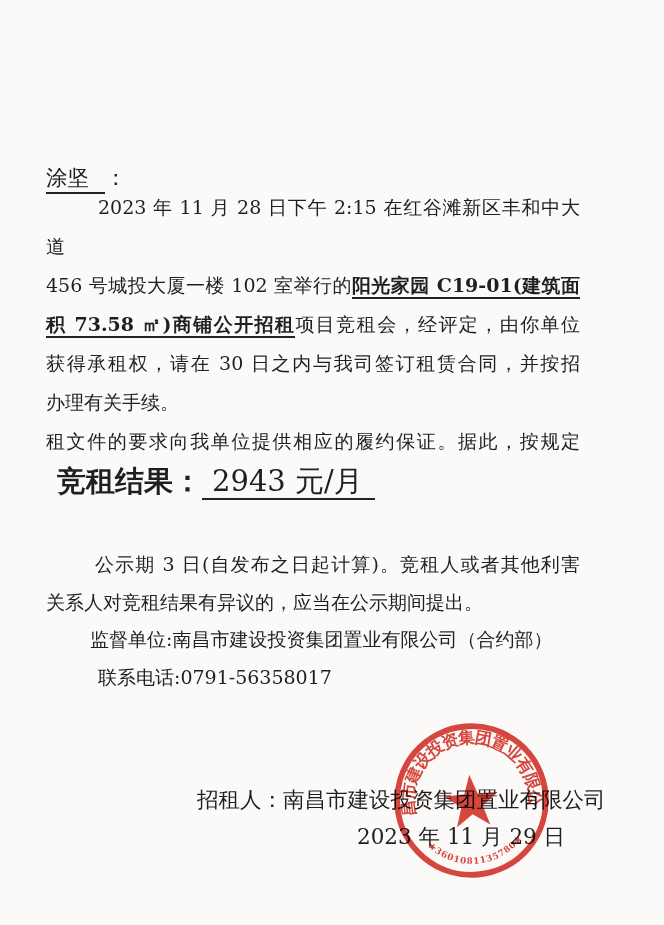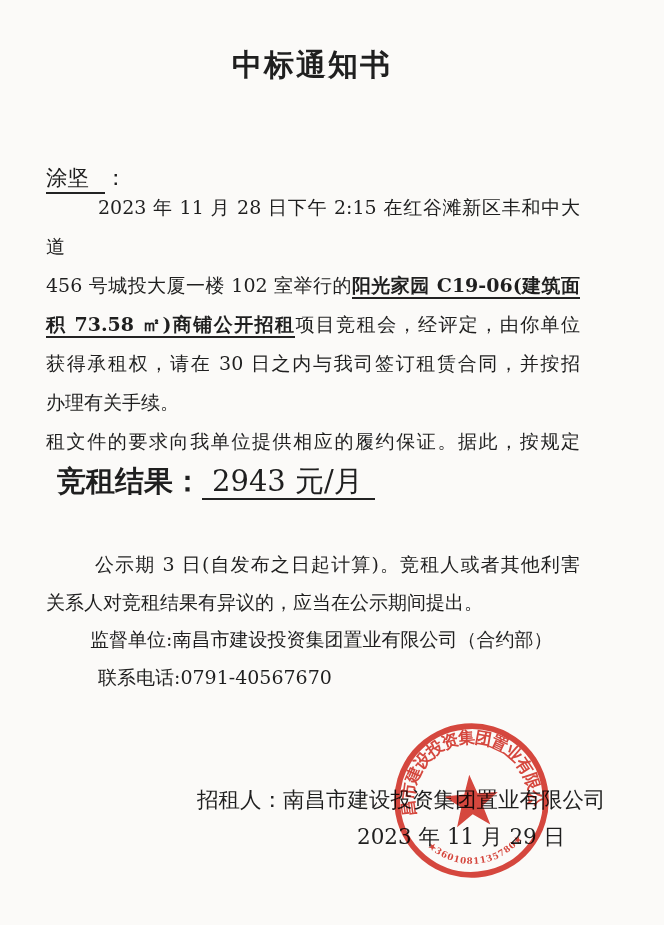--- a/index.html
+++ b/index.html
@@ -37,44 +37,43 @@
     mix-blend-mode:multiply; opacity:.9;
     transform:rotate(-5deg);
   }
   .seal text { font-family:"DejaVu Serif","Liberation Serif",serif; }
 </style>
 </head>
 <body>
 
 <div class="page">
 
-  <div class="abs title">中标通知书</div>
 
   <div class="abs salutation">
     <span class="name">涂坚</span><span>：</span>
   </div>
 
   <div class="abs bodypar p1">
     <div class="line just ind1"><span>2023 年 11 月 28 日下午 2:15 在红谷滩新区丰和中大道</span></div>
-    <div class="line just"><span>456 号城投大厦一楼 102 室举行的</span><span class="bu">阳光家园 C19-06(建筑面</span></div>
+    <div class="line just"><span>456 号城投大厦一楼 102 室举行的</span><span class="bu">阳光家园 C19-01(建筑面</span></div>
     <div class="line just"><span class="bu">积 73.58 ㎡)商铺公开招租</span><span>项目竞租会，经评定，由你单位</span></div>
     <div class="line just"><span>获得承租权，请在 30 日之内与我司签订租赁合同，并按招</span></div>
     <div class="line"><span>办理有关手续。</span></div>
     <div class="line just"><span>租文件的要求向我单位提供相应的履约保证。据此，按规定</span></div>
   </div>
 
   <div class="abs result">
     <span class="label">竞租结果：</span><span class="value">2943 元/月</span>
   </div>
 
   <div class="abs bodypar p2">
     <div class="line just ind2"><span>公示期 3 日(自发布之日起计算)。竞租人或者其他利害</span></div>
     <div class="line"><span>关系人对竞租结果有异议的，应当在公示期间提出。</span></div>
     <div class="line ind3"><span>监督单位:南昌市建设投资集团置业有限公司（合约部）</span></div>
-    <div class="line ind4"><span>联系电话:0791-40567670</span></div>
+    <div class="line ind4"><span>联系电话:0791-56358017</span></div>
   </div>
 
   <div class="abs lessor">招租人：南昌市建设投资集团置业有限公司</div>
   <div class="abs dateline">2023 年 11 月 29 日</div>
 
   <svg class="abs seal" viewBox="0 0 200 200" aria-hidden="true">
     <defs>
       <path id="arcTop" d="M 34 120.2 A 69 69 0 1 1 166 120.2" fill="none"></path>
       <path id="arcBottom" d="M 37.8 143.6 A 76 76 0 0 0 162.2 143.6" fill="none"></path>
     </defs>

